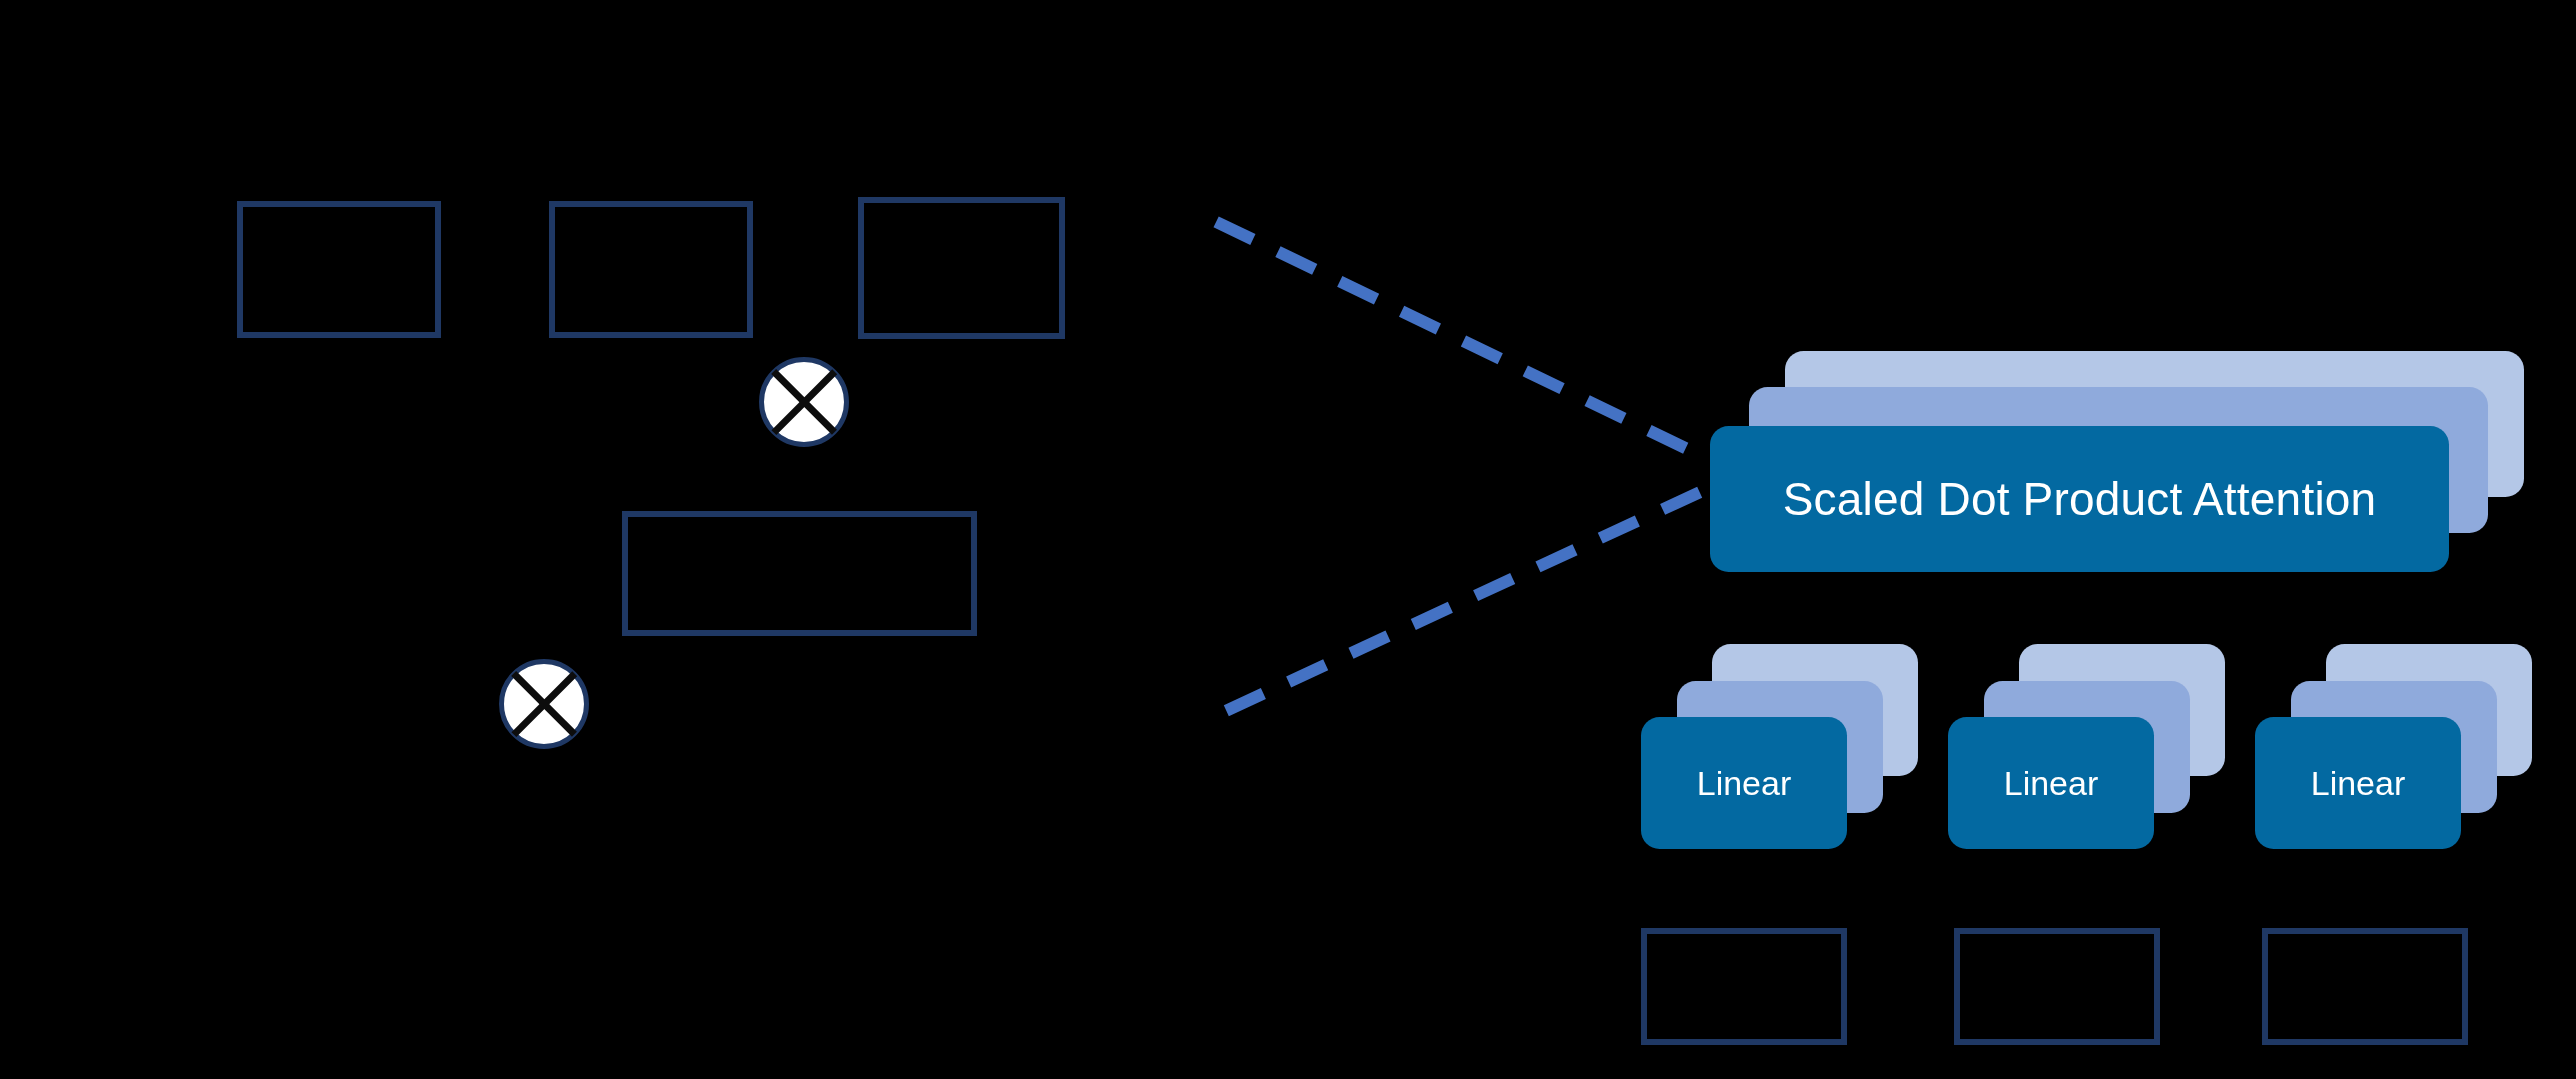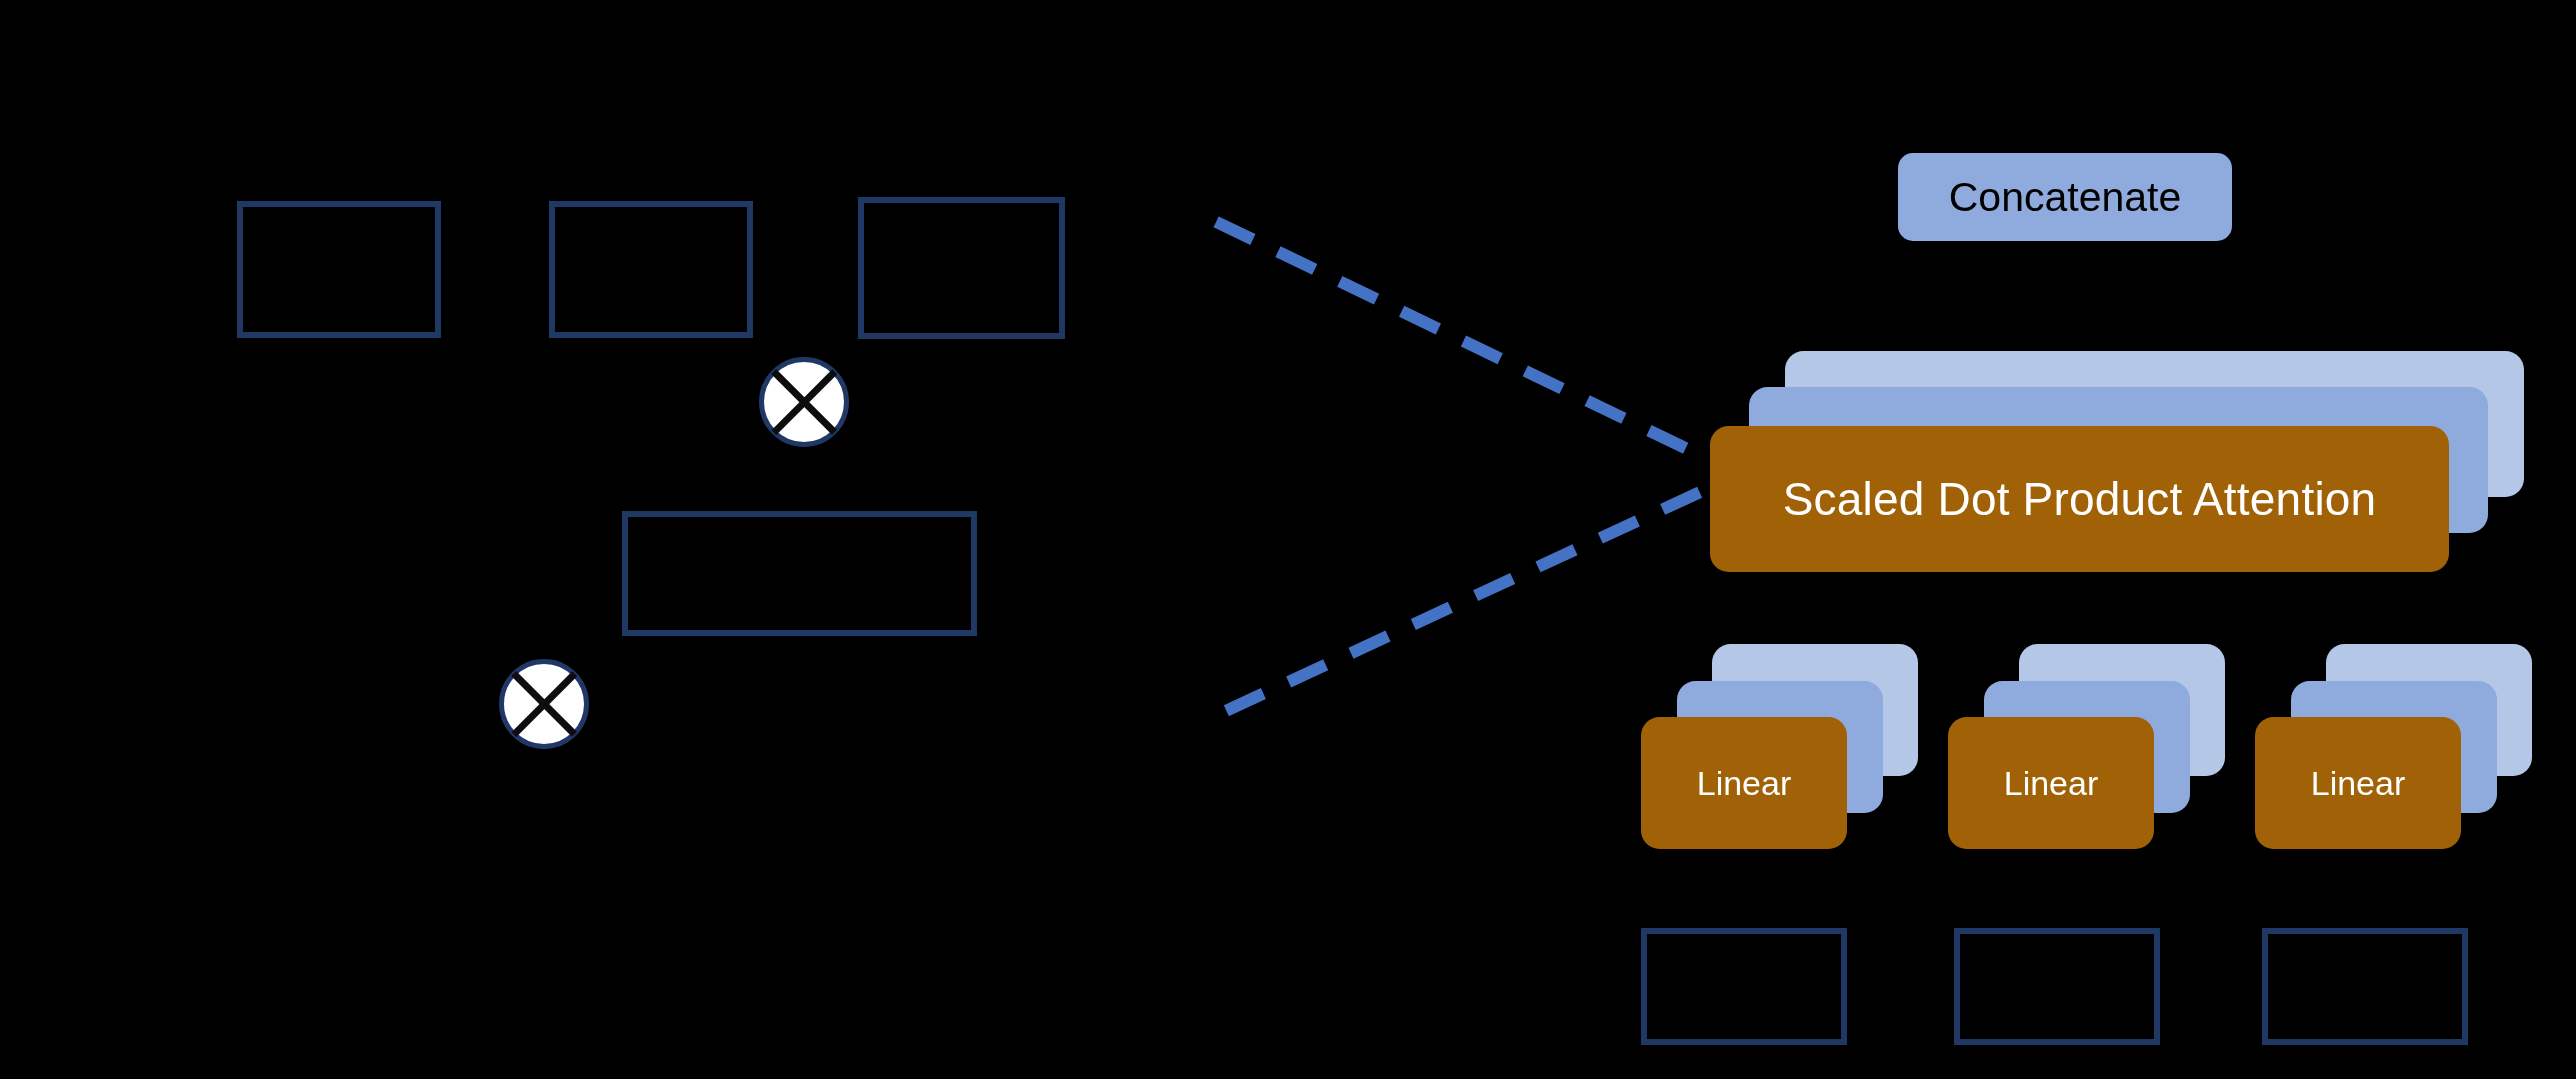--- a/index.html
+++ b/index.html
@@ -41,21 +41,21 @@
   .rbox{
     position:absolute;
     border-radius:18.6px;
     box-sizing:border-box;
     display:flex;align-items:center;justify-content:center;
     color:#FFFFFF;
     white-space:nowrap;
   }
   .shade-light{background:#B4C7E7;}
   .shade-mid{background:#8FAADC;}
-  .shade-dark{background:#a16207;text-align:center;}
+  .shade-dark{background:#0369a1;text-align:center;}
 
   .concat{
     position:absolute;
     border-radius:15px;
     background:#8FAADC;
     color:#000000;
     display:flex;align-items:center;justify-content:center;
     font-size:41px;
   }
 
@@ -79,21 +79,20 @@
   <div class="outline-box" style="left:549px;top:201px;width:204px;height:137px;"></div>
 
   <div class="outline-box" style="left:858px;top:197px;width:207px;height:142px;"></div>
 
   <div class="x-circle" style="left:759px;top:357px;width:90px;height:90px;"></div>
 
   <div class="outline-box" style="left:622px;top:511px;width:355px;height:125px;"></div>
 
   <div class="x-circle" style="left:499px;top:659px;width:90px;height:90px;"></div>
 
-  <div class="concat" style="left:1898px;top:153px;width:334px;height:88px;">Concatenate</div>
 
   <div class="rbox shade-light" style="left:1785px;top:351px;width:739px;height:146px;"></div>
   <div class="rbox shade-mid" style="left:1749px;top:387px;width:739px;height:146px;"></div>
   <div class="rbox shade-dark sdpa-label" style="left:1710px;top:426px;width:739px;height:146px;">Scaled Dot Product Attention</div>
 
   <div class="rbox shade-light" style="left:1712px;top:644px;width:206px;height:132px;"></div>
   <div class="rbox shade-mid" style="left:1677px;top:681px;width:206px;height:132px;"></div>
   <div class="rbox shade-dark linear-label" style="left:1641px;top:717px;width:206px;height:132px;">Linear</div>
 
   <div class="rbox shade-light" style="left:2019px;top:644px;width:206px;height:132px;"></div>

